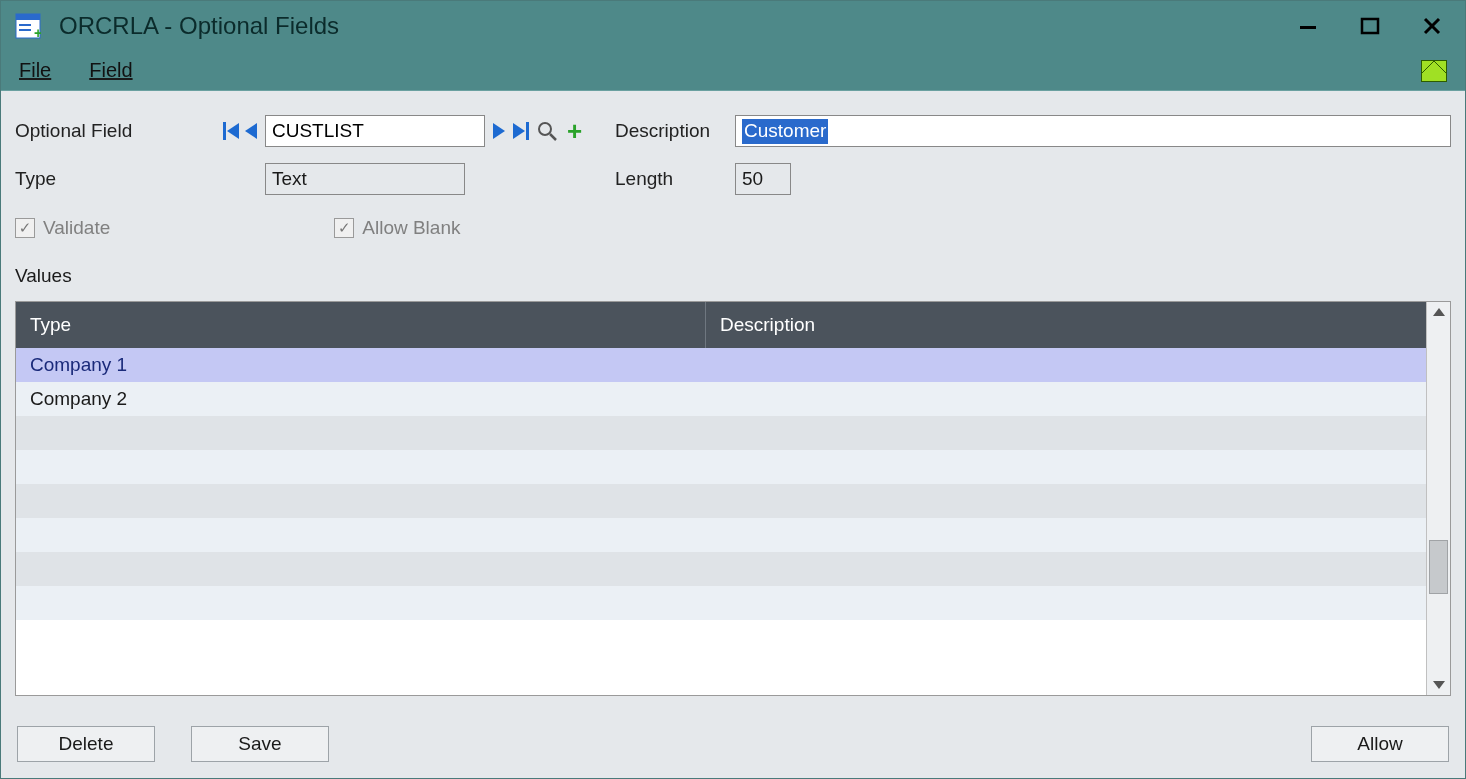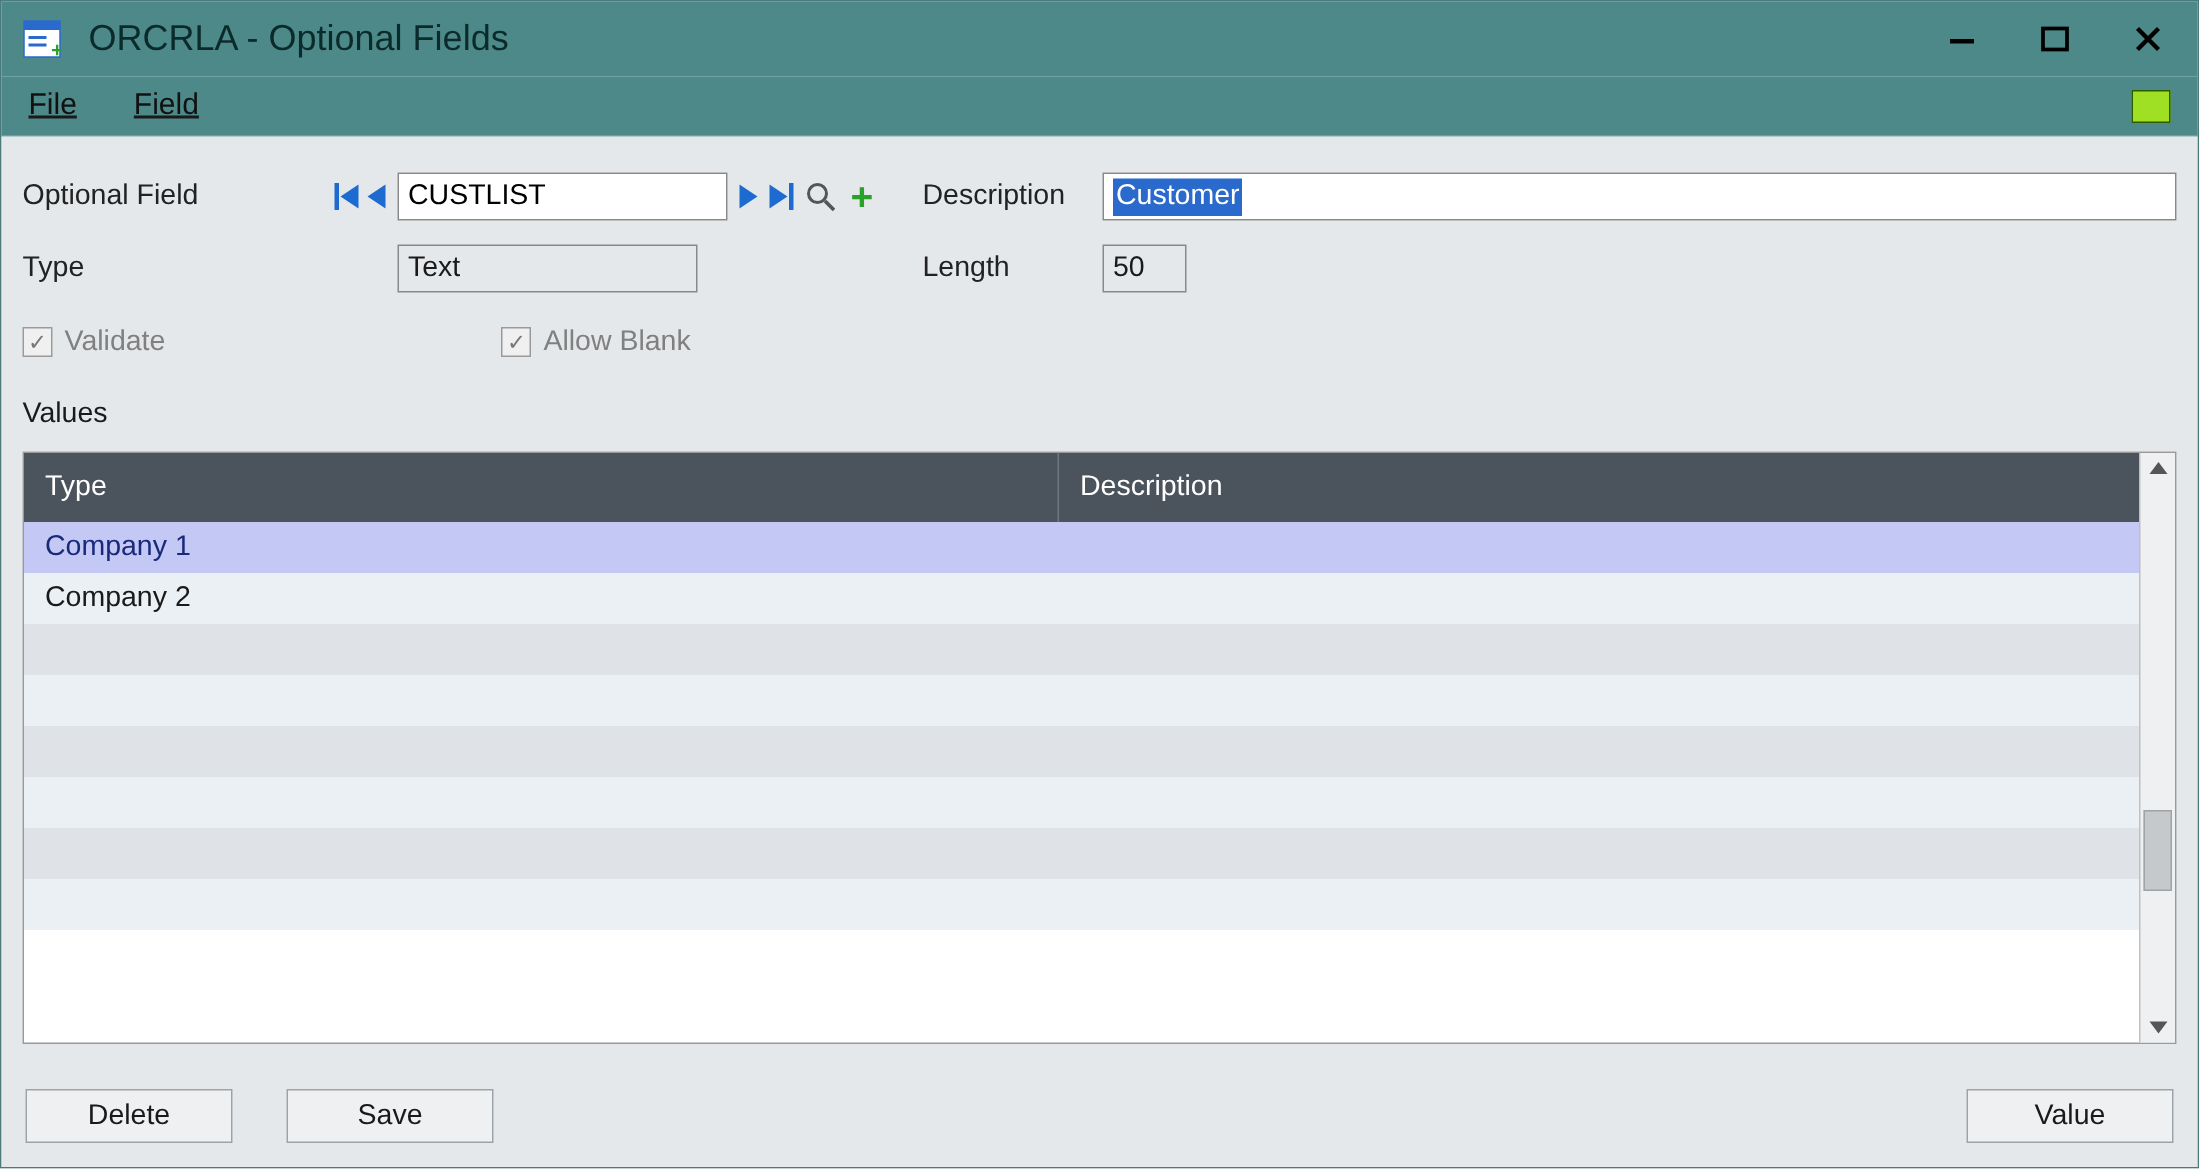--- a/index.html
+++ b/index.html
@@ -430,17 +430,17 @@
         <span class="arr up"></span>
         <span class="thumb"></span>
         <span class="arr down"></span>
       </div>
     </div>
 
     <div class="footer">
       <div class="btn">Delete</div>
       <div class="btn">Save</div>
       <span class="spacer"></span>
-      <div class="btn">Value</div>
+      <div class="btn">Allow</div>
     </div>
 
   </div>
 </div>
 
 </body></html>

